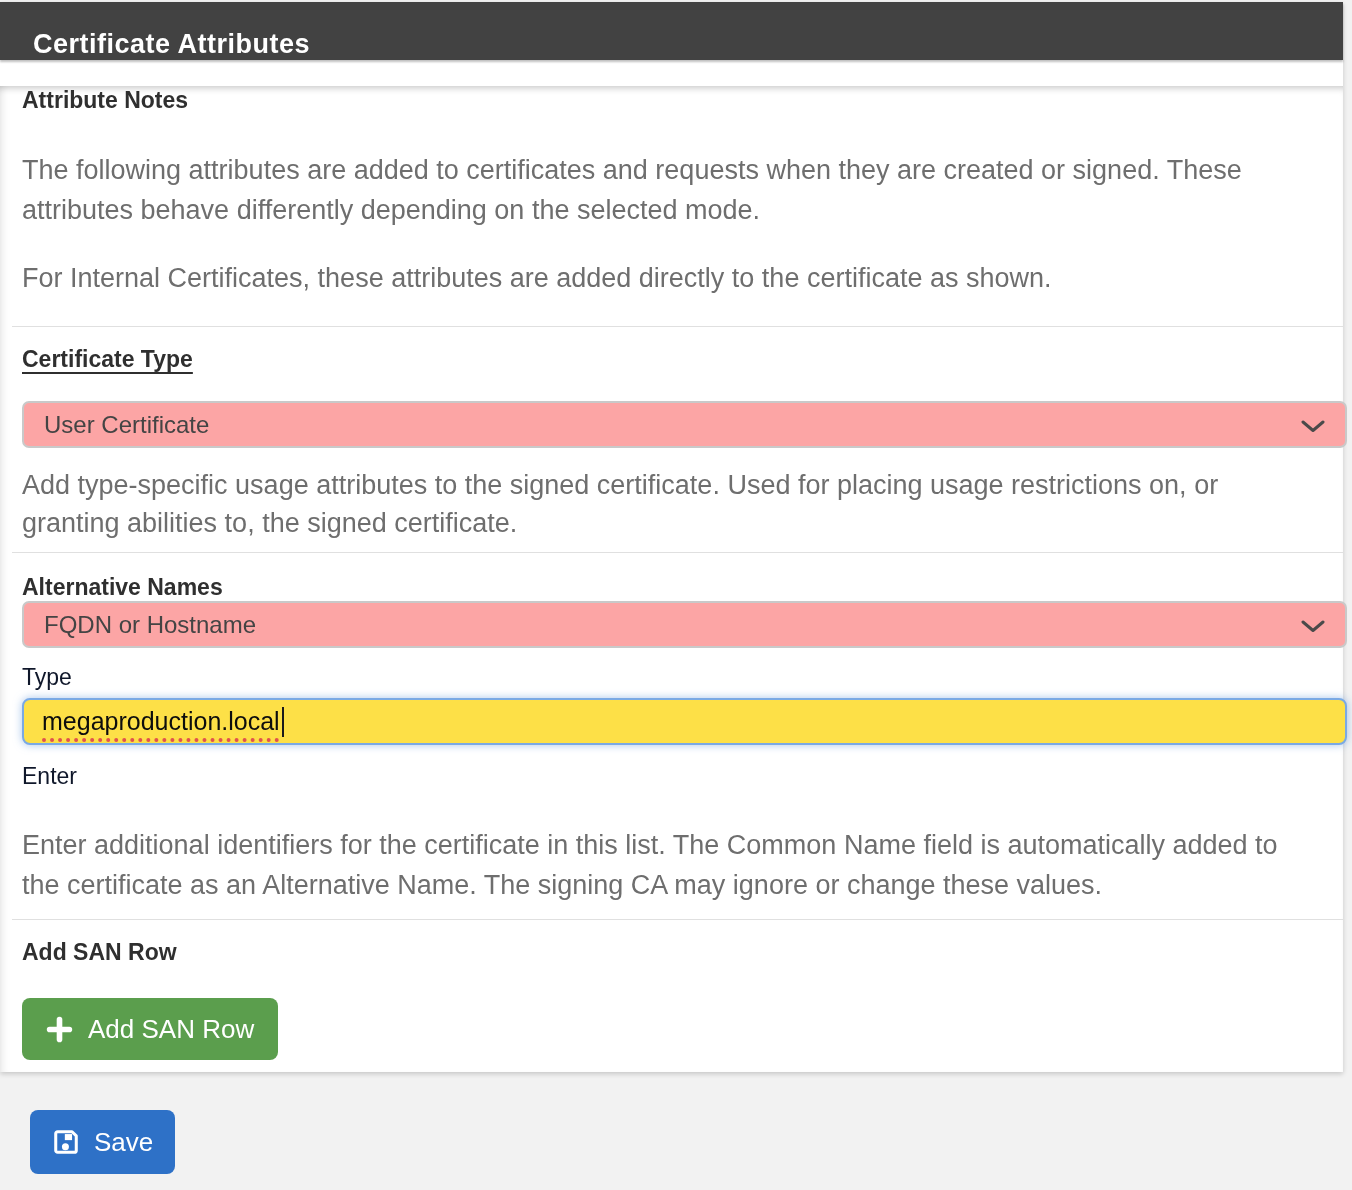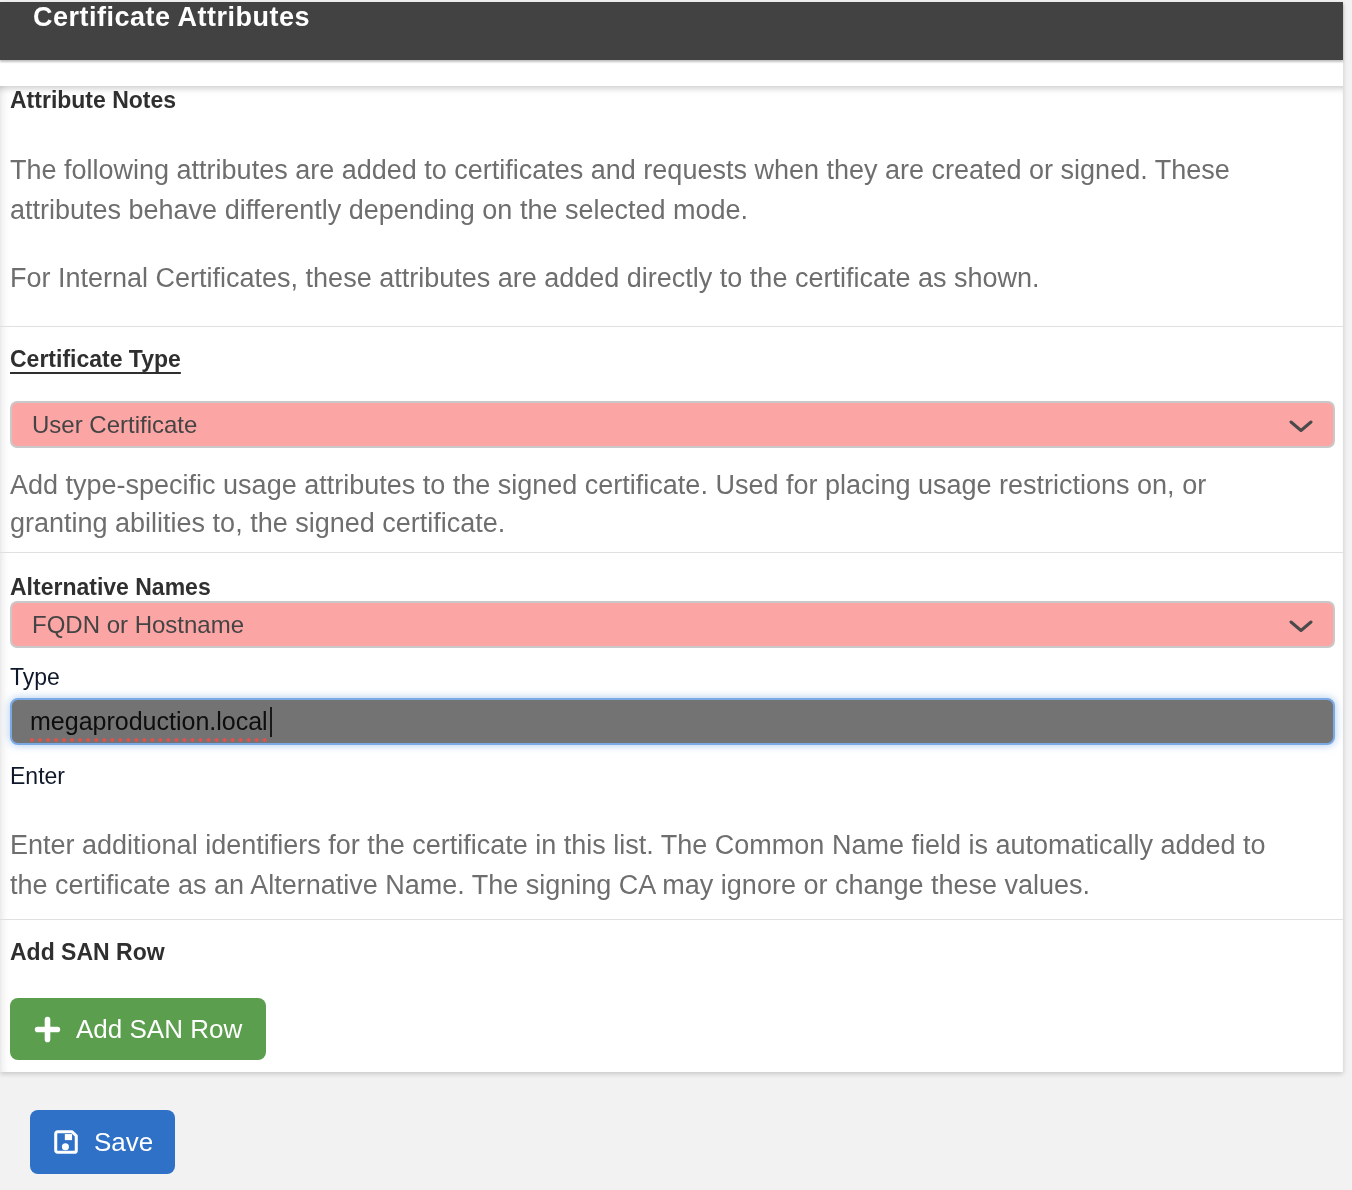--- a/index.html
+++ b/index.html
@@ -13,36 +13,36 @@
 
   .panel {
     width: 1343px;
     background: #ffffff;
     box-shadow: 0 2px 5px rgba(0,0,0,0.18);
   }
   .panel-header {
     height: 58px;
     background: #424242;
     display: flex;
-    align-items: flex-start;
+    align-items: flex-end;
     padding-left: 33px;
     box-shadow: 0 2px 2px rgba(0,0,0,0.25);
     position: relative;
     z-index: 2;
   }
   .panel-title {
     color: #ffffff;
     font-size: 27px;
     font-weight: bold;
     letter-spacing: 0.5px;
   }
   .panel-body {
     position: relative;
     z-index: 1;
-    padding: 0 8px 12px 10px;
+    padding: 0 8px 12px 22px;
     box-shadow: inset 0 7px 7px -5px rgba(0,0,0,0.22),
                 inset 9px 0 9px -7px rgba(0,0,0,0.10);
   }
 
   .heading {
     font-size: 23px;
     font-weight: bold;
     color: #2f2f2f;
     line-height: 28px;
   }
@@ -105,21 +105,21 @@
     margin-top: -5px;
     pointer-events: none;
   }
 
   
   .textinput {
     width: 1325px;
     height: 47px;
     border: 2px solid #7aa9e4;
     border-radius: 8px;
-    background: #737373;
+    background: #fde047;
     box-shadow: 0 0 8px rgba(110,158,222,0.60);
     display: flex;
     align-items: center;
     padding-left: 18px;
     cursor: text;
   }
   .textinput .val {
     font-size: 25px;
     color: #0d0d0d;
     text-decoration: underline dotted #e0524d;

